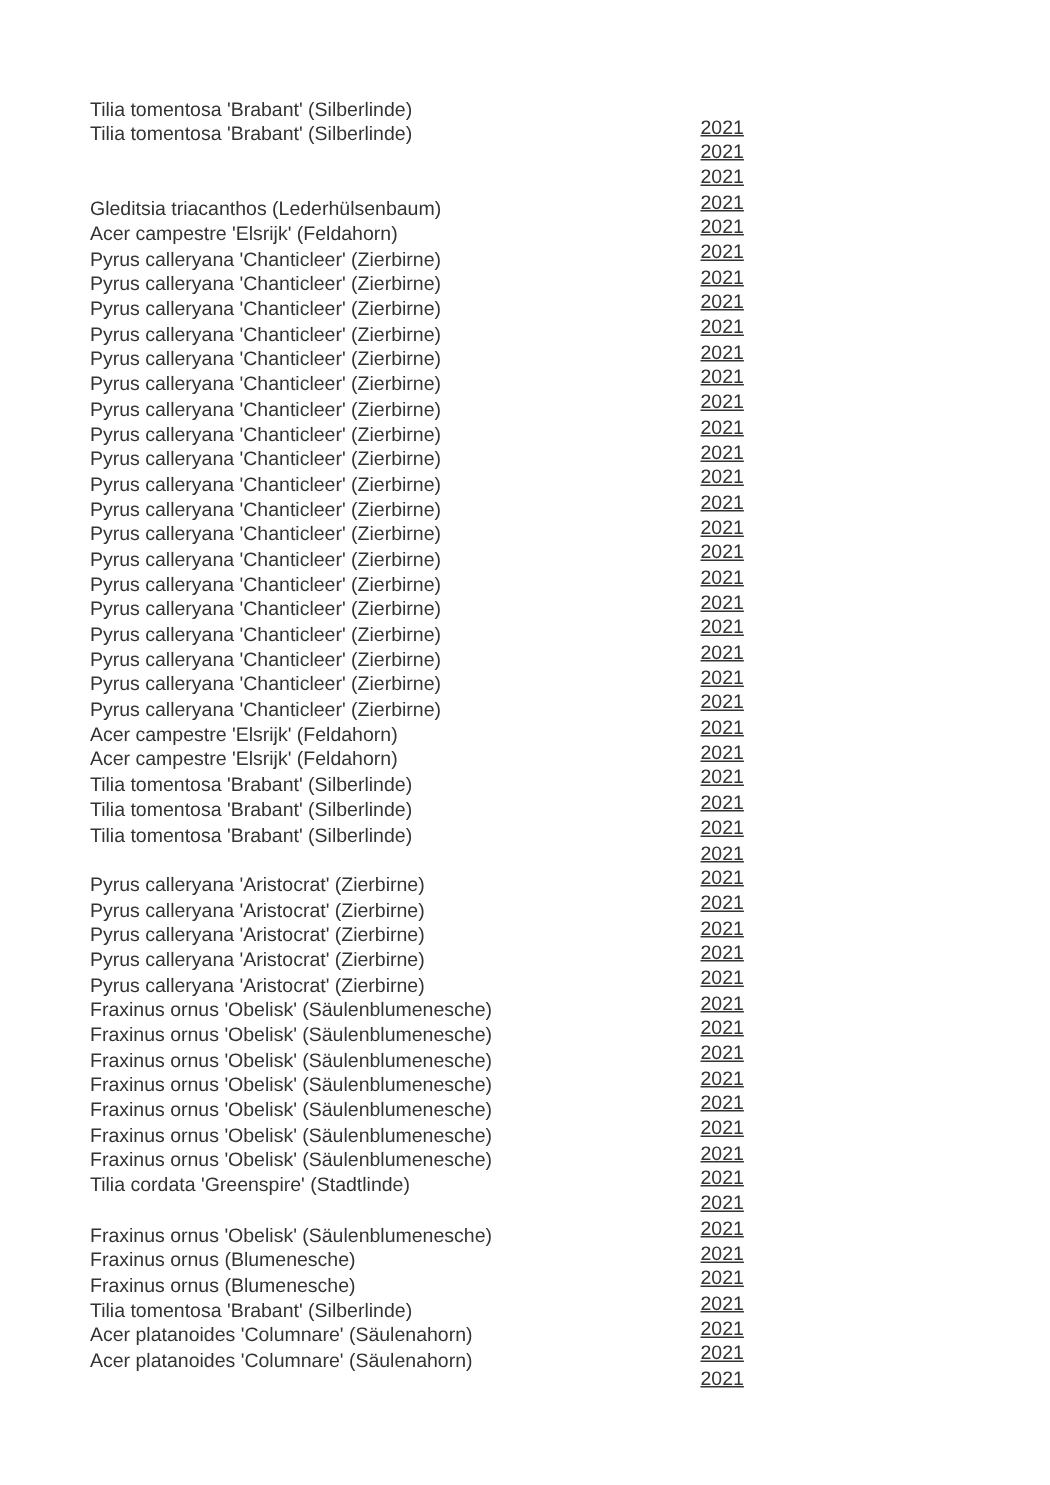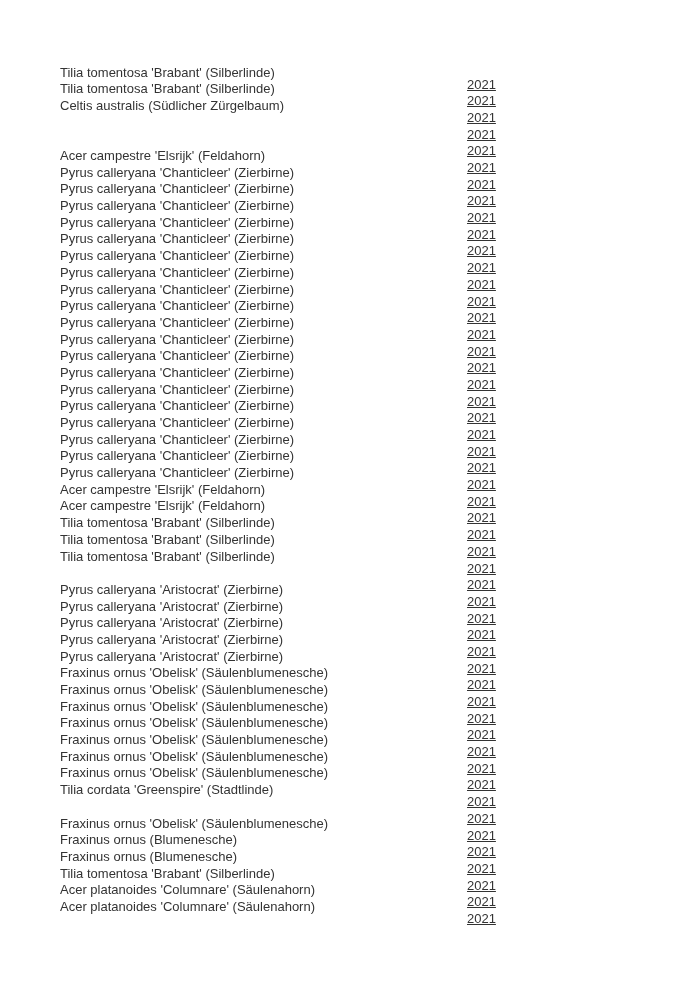--- a/index.html
+++ b/index.html
@@ -54,29 +54,29 @@
     <span class="species">Tilia tomentosa 'Brabant' (Silberlinde)</span>
     <span class="year">2021</span>
   </div>
 
   <div class="tree-row">
     <span class="species">Tilia tomentosa 'Brabant' (Silberlinde)</span>
     <span class="year">2021</span>
   </div>
 
   <div class="tree-row">
-    <span class="species">Celtis australis (Südlicher Zürgelbaum)</span>
-    <span class="year">2021</span>
-  </div>
-
-  <div class="tree-row">
-    <span class="year">2021</span>
-  </div>
-
-  <div class="tree-row">
+    <span class="year">2021</span>
+  </div>
+
+  <div class="tree-row">
+    <span class="year">2021</span>
+  </div>
+
+  <div class="tree-row">
+    <span class="species">Gleditsia triacanthos (Lederhülsenbaum)</span>
     <span class="year">2021</span>
   </div>
 
   <div class="tree-row">
     <span class="species">Acer campestre 'Elsrijk' (Feldahorn)</span>
     <span class="year">2021</span>
   </div>
 
   <div class="tree-row">
     <span class="species">Pyrus calleryana 'Chanticleer' (Zierbirne)</span>

